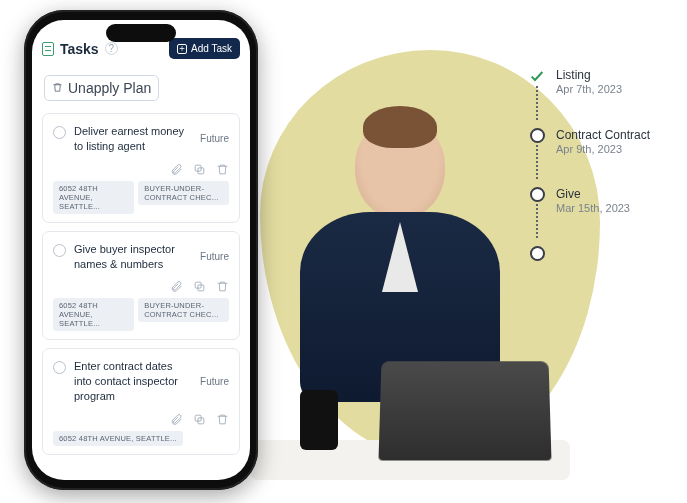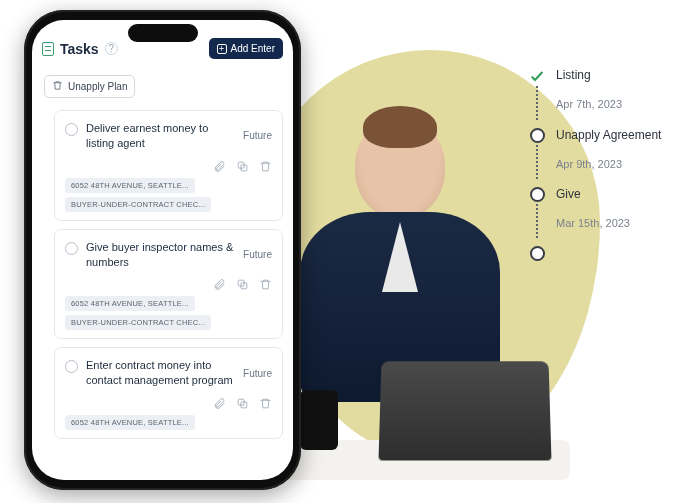--- a/index.html
+++ b/index.html
@@ -78,21 +78,21 @@
     width: 38px; height: 60px;
     background: #111;
     border-radius: 6px;
     z-index: 2;
   }
 
   
   .phone {
     position: absolute;
     left: 24px; top: 10px;
-    width: 277px; height: 480px;
+    width: 234px; height: 480px;
     background: #0d0d0d;
     border-radius: 40px;
     padding: 10px 8px;
     box-shadow: 0 6px 22px rgba(0,0,0,.35), inset 0 0 0 2px #222;
     z-index: 5;
   }
   .phone .notch {
     position: absolute; top: 14px; left: 50%;
     transform: translateX(-50%);
     width: 70px; height: 18px;
@@ -154,25 +154,25 @@
   .tab { padding: 6px 0; cursor: pointer; }
   .tab.active {
     color: #12294d; font-weight: 600;
     border-bottom: 2px solid #12294d;
   }
 
   .planbar { padding: 8px 12px; }
   .unapply {
     display: inline-flex; align-items: center; gap: 5px;
     border: 1px solid #d3d9e0; border-radius: 5px;
-    padding: 4px 7px; font-size: 10px; color: #3c4655;
+    padding: 4px 7px; font-size: 14px; color: #3c4655;
     cursor: pointer;
   }
 
-  .tasks { padding: 4px 10px 10px; overflow: hidden; margin-left: 12px; }
+  .tasks { padding: 4px 10px 10px; overflow: hidden; }
   .task-card {
     border: 1px solid #e4e8ed; border-radius: 7px;
     padding: 10px 10px 8px; margin-bottom: 8px;
     background: #fff;
   }
   .task-head { display: flex; align-items: flex-start; gap: 8px; }
   .check {
     width: 13px; height: 13px; border: 1.3px solid #b8c0ca;
     border-radius: 50%; flex-shrink: 0; margin-top: 2px;
   }
@@ -182,21 +182,21 @@
   }
   .task-status {
     font-size: 10px; color: #6b7684; align-self: center;
   }
   .task-actions {
     display: flex; justify-content: flex-end; gap: 10px;
     margin-top: 8px; color: #9aa4b2;
   }
   .ico { width: 13px; height: 13px; cursor: pointer; }
   .ico svg { width: 100%; height: 100%; stroke: #9aa4b2; fill: none; stroke-width: 1.5; }
-  .chips { margin-top: 6px; display: flex; flex-direction: column; gap: 4px; }
+  .chips { margin-top: 6px; display: flex; flex-direction: row; gap: 4px; }
   .chip {
     display: inline-block;
     background: #eceff3; color: #5a6472;
     font-size: 7.5px; letter-spacing: .2px;
     padding: 3px 6px; border-radius: 3px;
     align-self: flex-start;
   }
 
   
   .timeline {
@@ -216,21 +216,21 @@
     width: 15px; height: 15px; border: 2px solid #3a3f47;
     border-radius: 50%; background: #fff;
   }
   .tl-check {
     width: 16px; height: 16px; color: #2e9a55;
   }
   .tl-check svg { width: 100%; height: 100%; stroke: #2e9a55; stroke-width: 3; fill: none; }
   .tl-star { color: #f2c84b; }
   .tl-star svg { width: 18px; height: 18px; fill: #f2c84b; stroke: #c9a22e; stroke-width: 1; }
   .tl-text .label { color: #2c333c; font-weight: 500; }
-  .tl-text .date { color: #7a828d; font-size: 11px; margin-top: 16px; }
+  .tl-text .date { color: #7a828d; font-size: 11px; margin-top: 1px; }
 </style>
 </head>
 <body>
 
 <div class="blob"></div>
 
 <div class="person">
   <div class="head">
       <div class="hair"></div>
     </div>
@@ -248,21 +248,21 @@
   <div class="notch"></div>
   <div class="screen">
 
     <div class="appbar">
       <span class="doc-icon"></span>
       <span class="title">Tasks</span>
       <span class="help">?</span>
       <span class="spacer"></span>
       <div class="add-btn">
         <span class="plus">＋</span>
-        <span>Add Enter</span>
+        <span>Add Task</span>
       </div>
     </div>
 
 
     <div class="planbar">
       <div class="unapply">
         <span>
           <svg viewBox="0 0 24 24" width="11" height="11">
               <path d="M3 6h18M8 6V4h8v2M6 6l1 14h10l1-14" stroke="#6b7684" fill="none" stroke-width="2"></path>
             </svg>
@@ -317,21 +317,21 @@
         </div>
         <div class="chips">
           <span class="chip">6052 48TH AVENUE, SEATTLE...</span>
           <span class="chip">BUYER-UNDER-CONTRACT CHEC...</span>
         </div>
       </div>
 
       <div class="task-card">
         <div class="task-head">
           <span class="check"></span>
-          <div class="task-title">Enter contract money into contact management program</div>
+          <div class="task-title">Enter contract dates into contact inspector program</div>
           <div class="task-status">Future</div>
         </div>
         <div class="task-actions">
           <span class="ico"><svg viewBox="0 0 24 24">
                 <path d="M21 11l-9 9a5 5 0 01-7-7l9-9a3.5 3.5 0 015 5l-9 9a2 2 0 01-3-3l8-8"></path>
               </svg></span>
           <span class="ico"><svg viewBox="0 0 24 24">
                 <rect x="9" y="9" width="11" height="11" rx="2"></rect>
                 <rect x="4" y="4" width="11" height="11" rx="2"></rect>
               </svg></span>
@@ -363,21 +363,21 @@
     </div>
   </div>
 
 
   <div class="tl-item">
     <div class="tl-mark">
       <span class="tl-circle"></span>
       <div class="tl-dots"></div>
     </div>
     <div class="tl-text">
-      <div class="label">Unapply Agreement</div>
+      <div class="label">Contract Contract</div>
       <div class="date">Apr 9th, 2023</div>
     </div>
   </div>
 
   <div class="tl-item">
     <div class="tl-mark">
       <span class="tl-circle"></span>
       <div class="tl-dots"></div>
     </div>
     <div class="tl-text">

